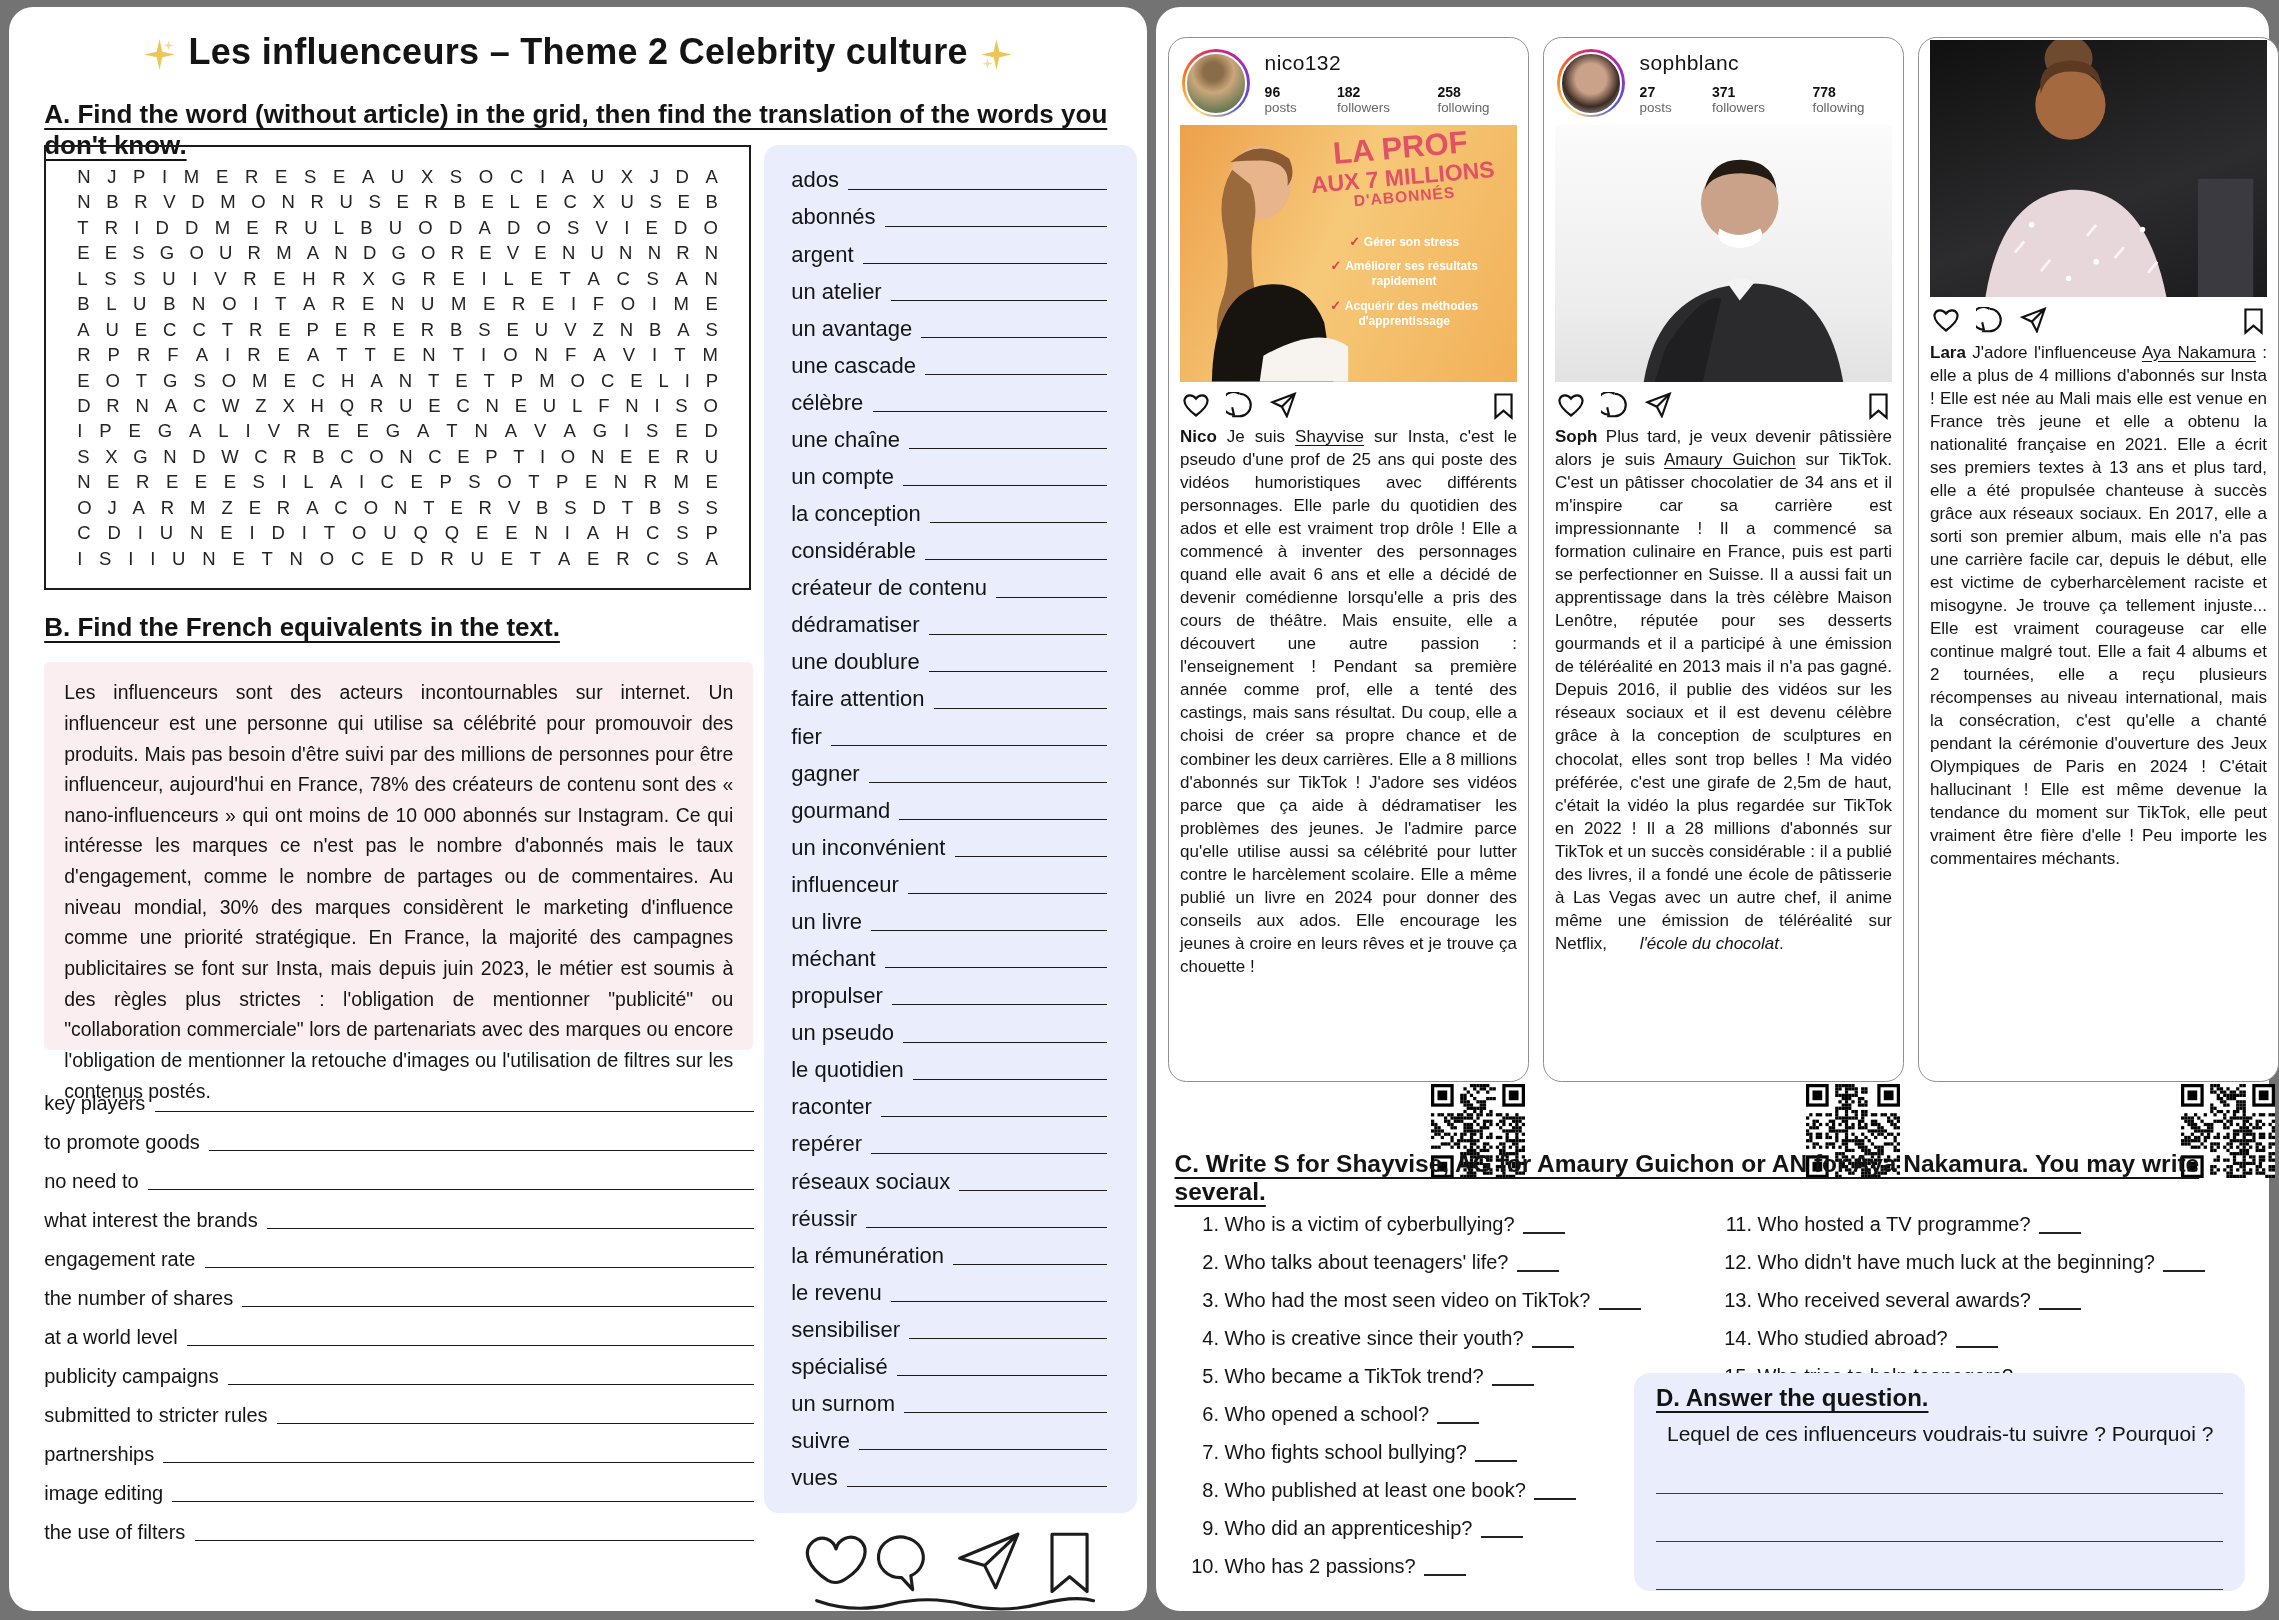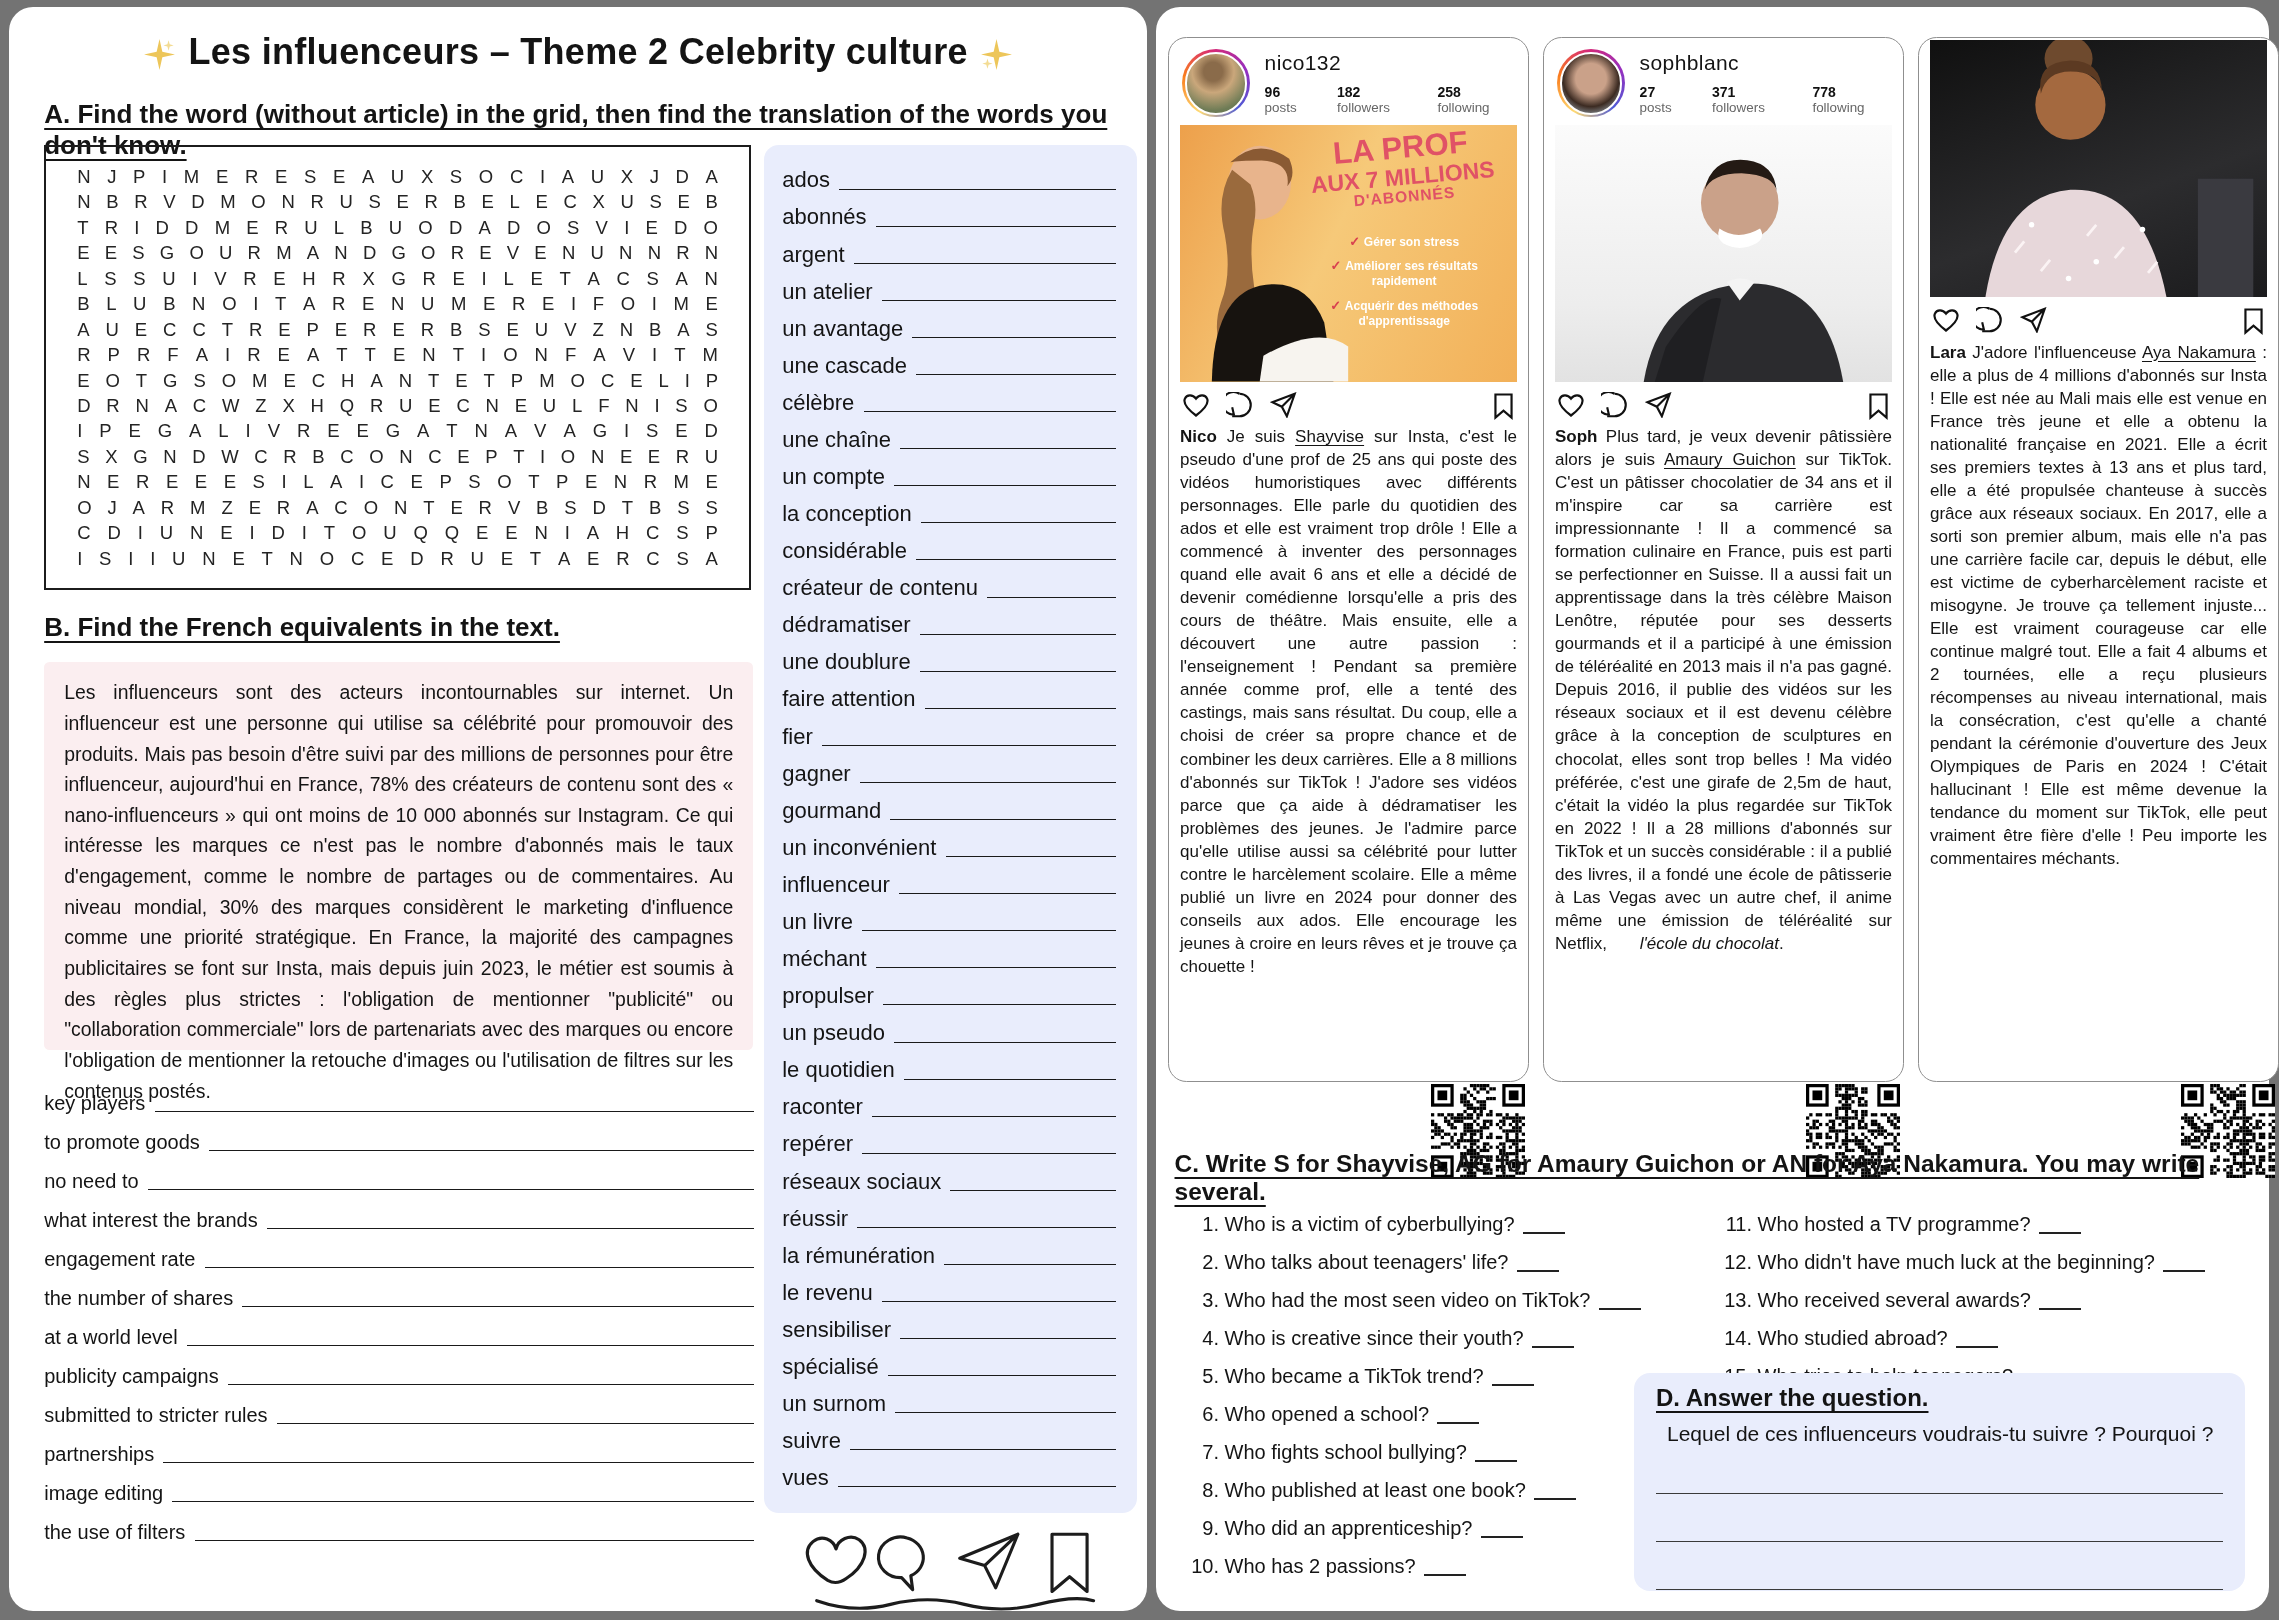--- a/index.html
+++ b/index.html
@@ -11,21 +11,21 @@
 
   
   .title{position:absolute;left:0;right:0;top:24px;text-align:center;font-size:36px;font-weight:bold;letter-spacing:0.3px;}
   .title .sp{display:inline-block;vertical-align:-5.5px;margin:0 13px;}
   .sec-h{font-weight:bold;text-decoration:underline;text-underline-offset:4.6px;}
   .a-head{position:absolute;left:35px;top:92px;font-size:26px;}
   .grid-box{position:absolute;left:35px;top:138px;width:707px;height:445px;border:2.8px solid #1c1c1c;
             box-sizing:border-box;padding:18.5px 31px;display:flex;flex-direction:column;justify-content:space-between;}
   .grid-row{display:flex;justify-content:space-between;font-size:18.5px;font-weight:500;color:#242424;}
   .vocab{position:absolute;left:755px;top:138px;width:373px;height:1368px;background:#e9edfc;border-radius:14.8px;
-         box-sizing:border-box;padding:22px 18px;display:flex;flex-direction:column;justify-content:space-between;text-align:right;}
+         box-sizing:border-box;padding:22px 27px;display:flex;flex-direction:column;justify-content:space-between;text-align:right;}
   .fill{display:flex;align-items:flex-end;}
   .vocab-item{font-size:22px;}
   .lbl{white-space:nowrap;}
   .line{flex:1;border-bottom:1.8px solid #1a1a1a;margin:0 3.7px 3.7px 9.2px;min-width:37px;}
   .b-head{position:absolute;left:35px;top:605px;font-size:26px;}
   .bpanel{position:absolute;left:35px;top:655px;width:709px;height:388px;background:#fbeef0;border-radius:5.5px;
           box-sizing:border-box;padding:14.8px 20px;font-size:19.4px;line-height:1.58;text-align:justify;}
   .phrases{position:absolute;left:35px;top:1069px;width:713px;}
   .phrase-item{font-size:20px;height:39px;}
   .doodles{position:absolute;left:780px;top:1503px;width:323px;height:102px;}

